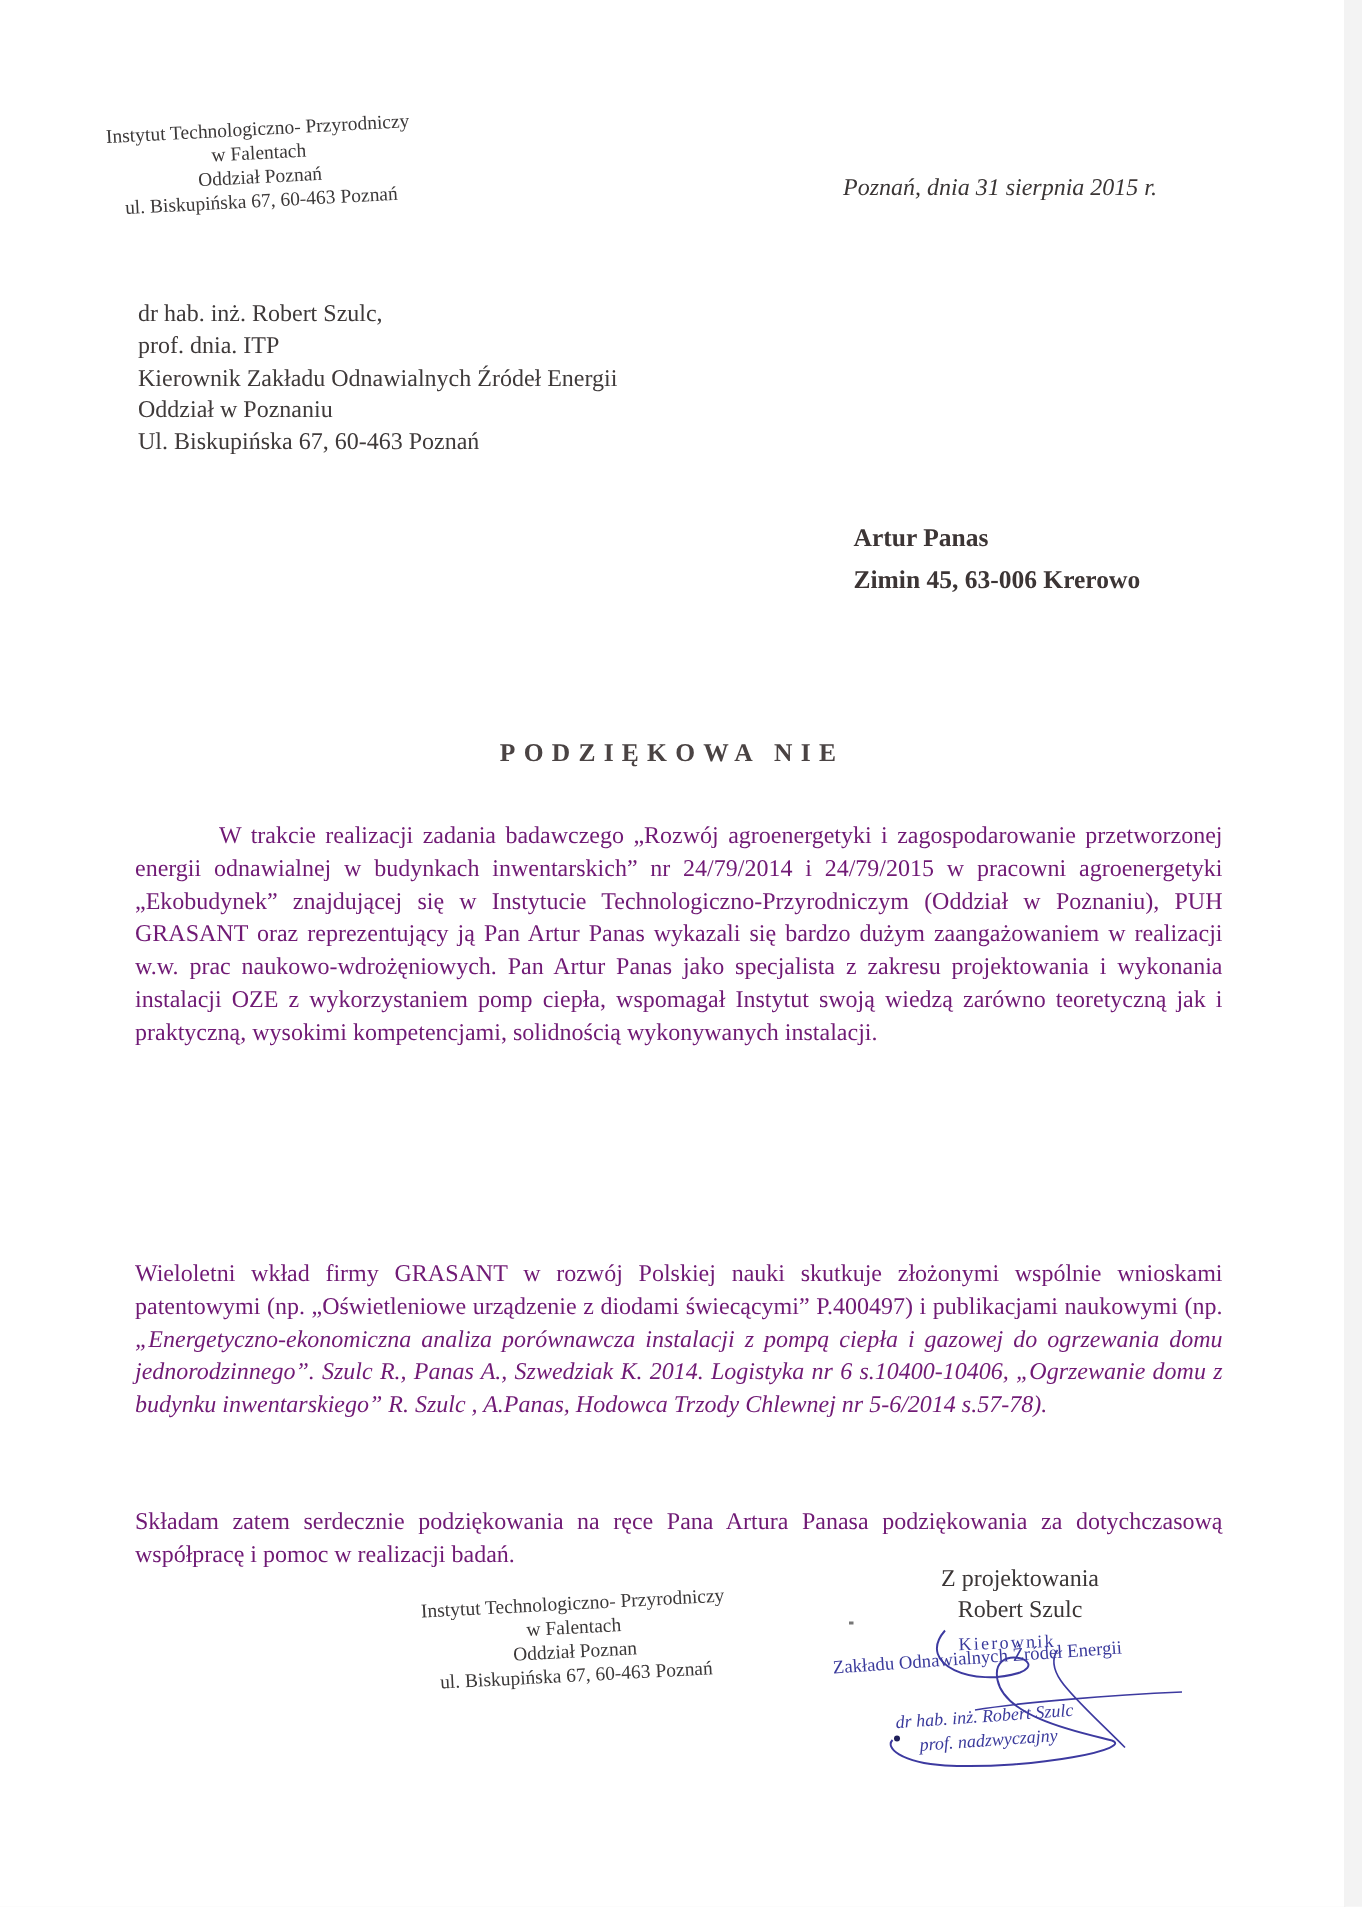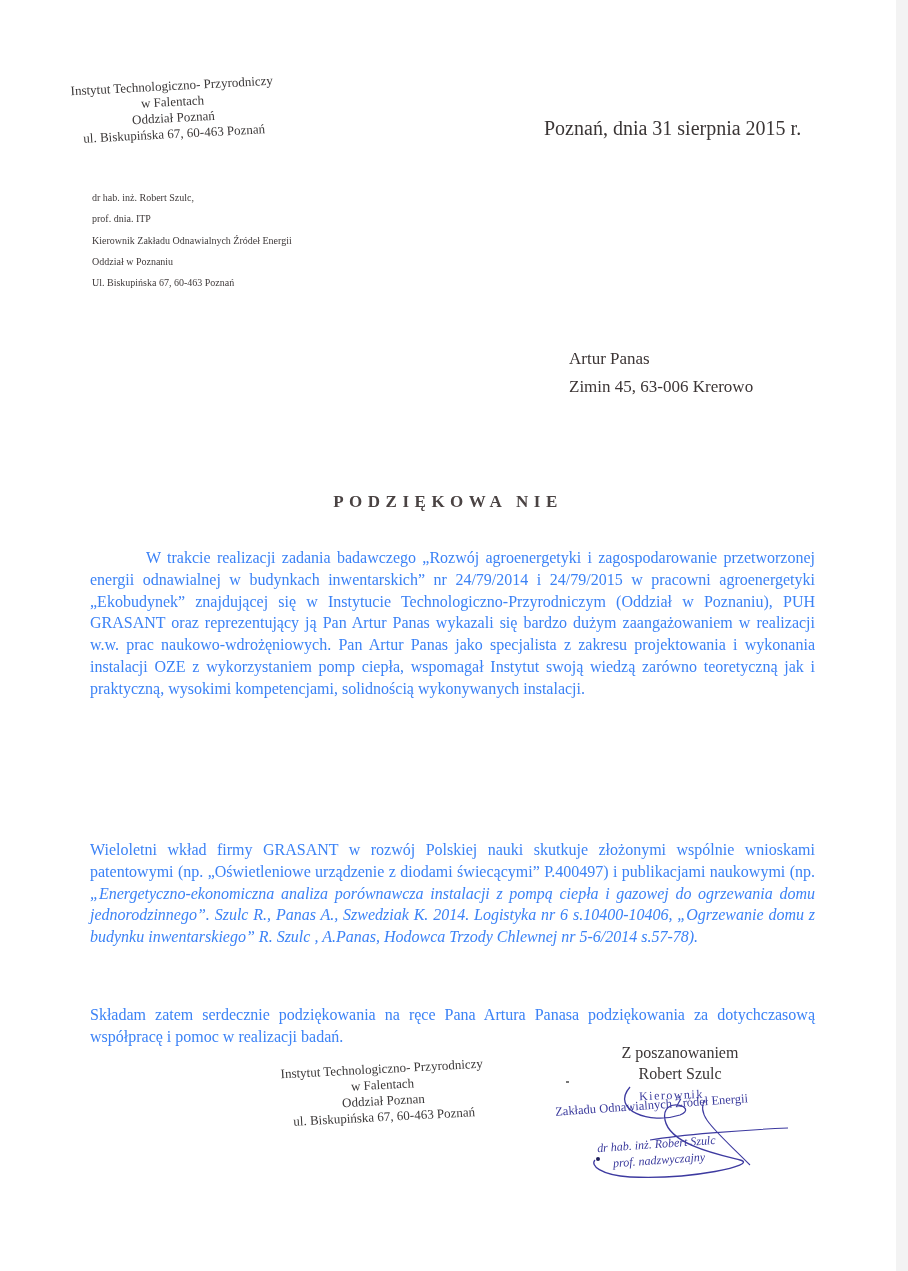--- a/index.html
+++ b/index.html
@@ -19,33 +19,33 @@
     .page-edge { position: absolute; right: 0; top: 0; width: 12px; height: 1271px; background: #f3f3f3; }
     .stamp {
       position: absolute;
       font-family: "Liberation Serif", serif;
       font-size: 13px; line-height: 16px;
       color: #3b3838; text-align: center;
     }
     .stamp-top { left: 48px; top: 78px; width: 250px; transform: rotate(-3deg); }
     .stamp-bottom { left: 252px; top: 1061px; width: 262px; transform: rotate(-3deg); }
     .stamp .line { display: block; white-space: nowrap; }
-    .date { position: absolute; left: 544px; top: 117px; font-size: 20px; white-space: nowrap; }
-    .sender { position: absolute; left: 92px; top: 187px; font-size: 10px; line-height: 21.3px; color: #3f3a3a; }
+    .date { position: absolute; left: 562px; top: 117px; font-size: 16px; white-space: nowrap; font-style: italic; }
+    .sender { position: absolute; left: 92px; top: 199px; font-size: 16px; line-height: 21.3px; color: #3f3a3a; }
     .sender .line, .recipient .line { display: block; white-space: nowrap; }
-    .recipient { position: absolute; left: 569px; top: 345px; font-size: 17px; line-height: 27.5px; font-weight: normal; color: #3c3535; }
+    .recipient { position: absolute; left: 569px; top: 345px; font-size: 17px; line-height: 27.5px; font-weight: bold; color: #3c3535; }
     .title {
       position: absolute; left: 0; width: 896px; top: 492px;
       text-align: center; font-size: 17px; font-weight: bold;
       letter-spacing: 5.5px; color: #4a4343;
     }
     .para {
       position: absolute; left: 90px; width: 725px;
       font-size: 16px; line-height: 21.8px;
-      text-align: justify; color: #3b82f6;
+      text-align: justify; color: #701a75;
     }
     .p1 { top: 531px; text-indent: 56px; }
     .p2 { top: 823px; }
     .p3 { top: 988px; }
     .para em { font-style: italic; }
     .closing { position: absolute; left: 590px; top: 1042px; width: 180px; text-align: center; font-size: 16px; line-height: 21px; color: #3b3636; }
     .closing .line { display: block; white-space: nowrap; }
     .sig-stamp { position: absolute; left: 555px; top: 1082px; width: 240px; height: 110px; color: #3a3a9c; }
     .sig-stamp .line { position: absolute; white-space: nowrap; font-family: "Liberation Serif", serif; }
     .ss1 { left: 84px; top: 6px; font-size: 12px; letter-spacing: 1.5px; transform: rotate(-2deg); }
@@ -91,21 +91,21 @@
   <p class="para p3">Składam zatem serdecznie podziękowania na ręce Pana Artura Panasa podziękowania za dotychczasową współpracę i pomoc w realizacji badań.</p>
 
   <div class="stamp stamp-bottom">
     <span class="line">Instytut Technologiczno- Przyrodniczy</span>
     <span class="line">w Falentach</span>
     <span class="line">Oddział Poznan</span>
     <span class="line">ul. Biskupińska 67,  60-463 Poznań</span>
   </div>
 
   <div class="closing">
-    <span class="line">Z poszanowaniem</span>
+    <span class="line">Z projektowania</span>
     <span class="line">Robert Szulc</span>
   </div>
 
   <div class="dot-mark"></div>
 
   <div class="sig-stamp">
     <span class="line ss1">Kierownik</span>
     <span class="line ss2">Zakładu Odnawialnych Źródeł Energii</span>
     <span class="line ss3">dr hab. inż. Robert Szulc</span>
     <span class="line ss4">prof. nadzwyczajny</span>

